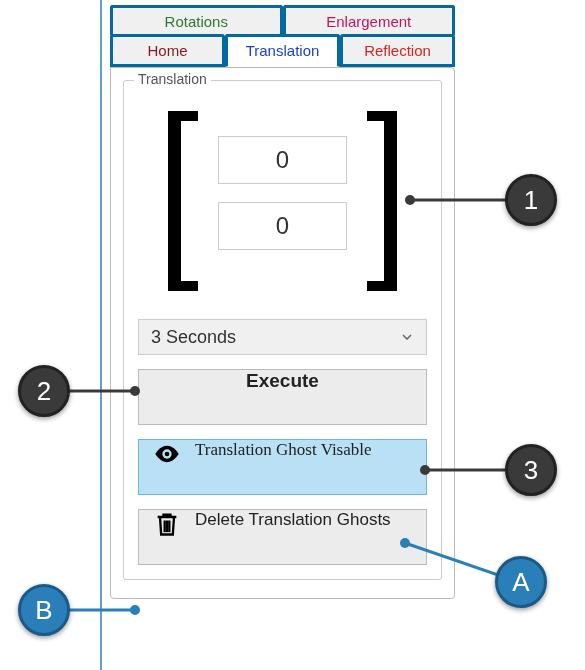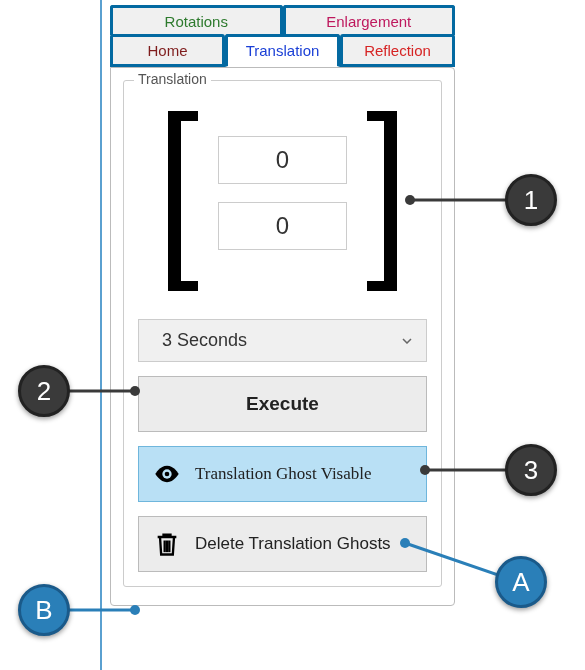--- a/index.html
+++ b/index.html
@@ -92,26 +92,26 @@
     height: 48px;
     border: 1px solid #ccc;
     background: #fff;
     text-align: center;
     font-size: 24px;
     color: #333;
     font-family: inherit;
   }
   .dropdown {
     width: 100%;
-    height: 43px;
+    height: 36px;
     border: 1px solid #ccc;
     background: #f0f0f0;
     display: flex;
     align-items: center;
-    padding: 0 23px;
+    padding: 0 12px;
     font-size: 18px;
     color: #333;
     margin-bottom: 14px;
     position: relative;
     cursor: pointer;
   }
   .dropdown .chev {
     position: absolute;
     right: 14px;
     top: 50%;
@@ -119,21 +119,21 @@
     width: 10px;
     height: 6px;
     color: #666;
   }
   .btn {
     width: 100%;
     height: 56px;
     border: 1px solid #bbb;
     background: #ececec;
     display: flex;
-    align-items: center;
+    align-items: flex-start;
     padding: 0 14px;
     font-size: 17px;
     color: #222;
     margin-bottom: 14px;
     cursor: pointer;
   }
   .btn.execute { justify-content: center; font-weight: bold; font-size: 19px; }
   .btn.ghost-vis { background: #b9e0f5; border-color: #6fb6dc; font-family: Liberation Serif, serif; }
   .btn .ico { width: 28px; height: 28px; margin-right: 14px; flex-shrink: 0; }
   .btn:last-child { margin-bottom: 0; }

